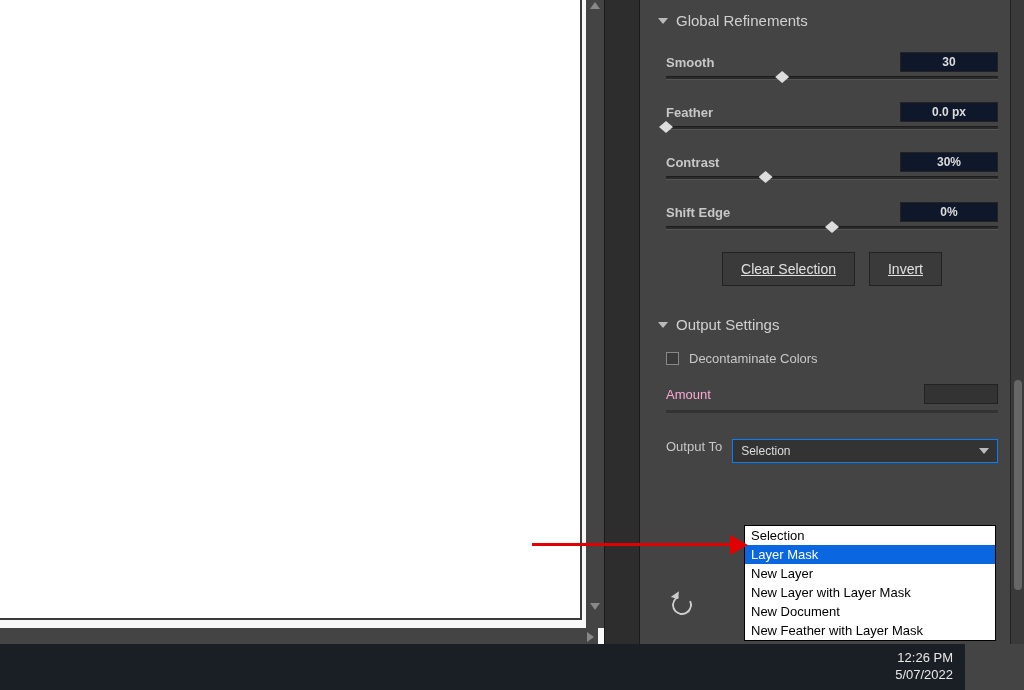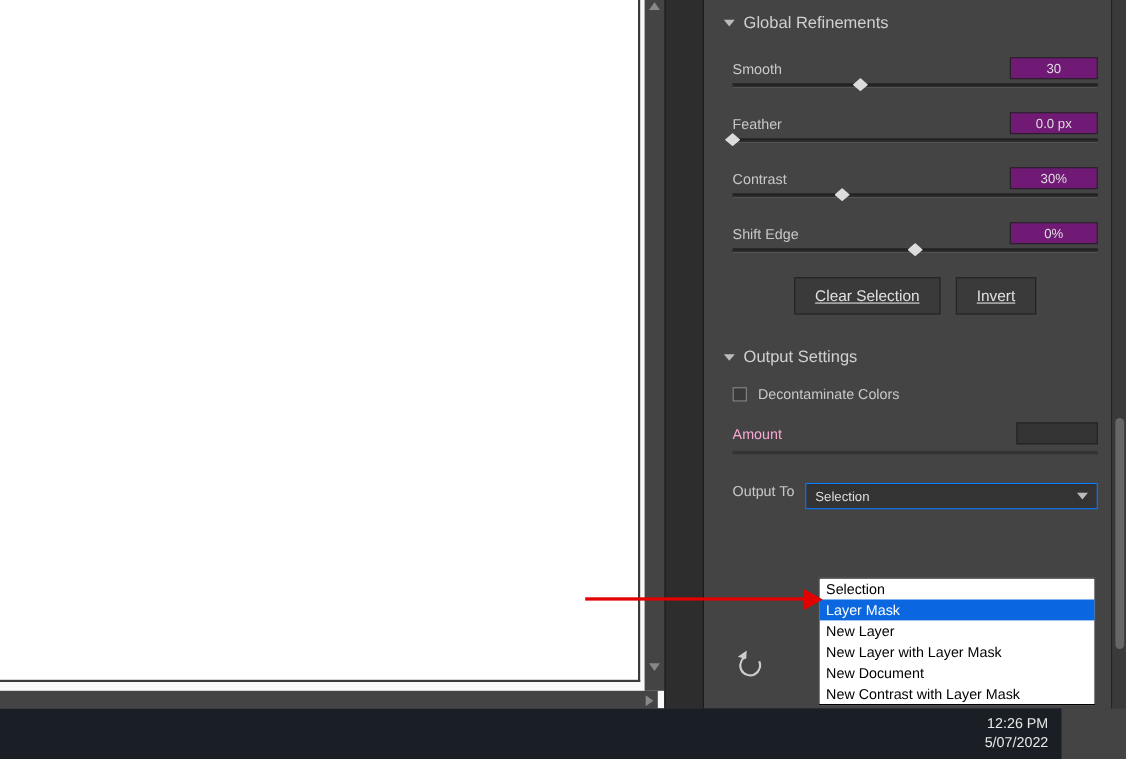--- a/index.html
+++ b/index.html
@@ -12,24 +12,24 @@
   .vscroll .thumb-bot { position:absolute; right:4px; bottom:18px; width:0; height:0; border-left:5px solid transparent; border-right:5px solid transparent; border-top:7px solid #888; }
   .hscroll { position:absolute; left:0; bottom:0; width:598px; height:16px; background:#444; }
   .hscroll .arrow-r { position:absolute; right:4px; top:4px; width:0; height:0; border-top:5px solid transparent; border-bottom:5px solid transparent; border-left:7px solid #888; }
 
   .gap { position:absolute; left:604px; top:0; width:36px; height:644px; background:#2d2d2d; border-left:1px solid #1a1a1a; border-right:1px solid #1a1a1a;}
   .panel { position:absolute; right:0; top:0; width:384px; height:644px; background:#444; color:#c8c8c8; font-size:13px; }
 
   .section-head { display:flex; align-items:center; gap:8px; padding:12px 18px; color:#d0d0d0; font-size:15px; }
   .chev { width:0; height:0; border-left:5px solid transparent; border-right:5px solid transparent; border-top:6px solid #bbb; display:inline-block; }
 
-  .slider-row { margin:11px 26px 22px 26px; }
+  .slider-row { margin:11px 26px 22px 26px;font-weight:bold; }
   .slider-labels { display:flex; justify-content:space-between; align-items:center; margin-bottom:4px; }
   .slider-labels .lab { color:#c8c8c8; font-size:13px; }
-  .valbox { background:#701a75; border:1px solid #222; color:#ddd; font-size:12px; text-align:center; width:80px; height:20px; line-height:18px; }
+  .valbox { background:#0f172a; border:1px solid #222; color:#ddd; font-size:12px; text-align:center; width:98px; height:20px; line-height:18px; }
   .track { position:relative; height:4px; background:#2a2a2a; border-top:1px solid #1d1d1d; border-bottom:1px solid #555; }
   .thumb { position:absolute; top:-6px; width:14px; height:12px; background:#ddd; transform:translateX(-50%); clip-path: polygon(50% 0, 100% 50%, 50% 100%, 0 50%); }
 
   .btn-row { display:flex; gap:14px; justify-content:center; margin:12px 0 18px 0; }
   .btn { background:#3a3a3a; border:1px solid #222; color:#e0e0e0; font-size:14px; padding:8px 18px; cursor:pointer;text-decoration:underline; }
 
   .checkbox-row { display:flex; align-items:center; gap:10px; margin:6px 26px 18px 26px; }
   .chk { width:13px; height:13px; border:1px solid #888; background:#3a3a3a; }
   .amount-row { display:flex; justify-content:space-between; align-items:center; margin:0 26px 6px 26px; color:#f9a8d4; }
   .amount-box { background:#333; border:1px solid #222; width:74px; height:20px; }
@@ -157,21 +157,21 @@
 <div class="reset-row">
   <span class="reset-icon"></span>
 </div>
 
 <div class="dropdown" id="dropdown">
     <div class="opt">Selection</div>
     <div class="opt hl">Layer Mask</div>
     <div class="opt">New Layer</div>
     <div class="opt">New Layer with Layer Mask</div>
     <div class="opt">New Document</div>
-    <div class="opt">New Contrast with Layer Mask</div>
+    <div class="opt">New Feather with Layer Mask</div>
   </div>
 
 <div class="arrow-line"></div>
 <div class="arrow-head"></div>
 
 <div class="taskbar">
   <div class="tray">
     <div>12:26 PM</div>
     <div>5/07/2022</div>
   </div>

